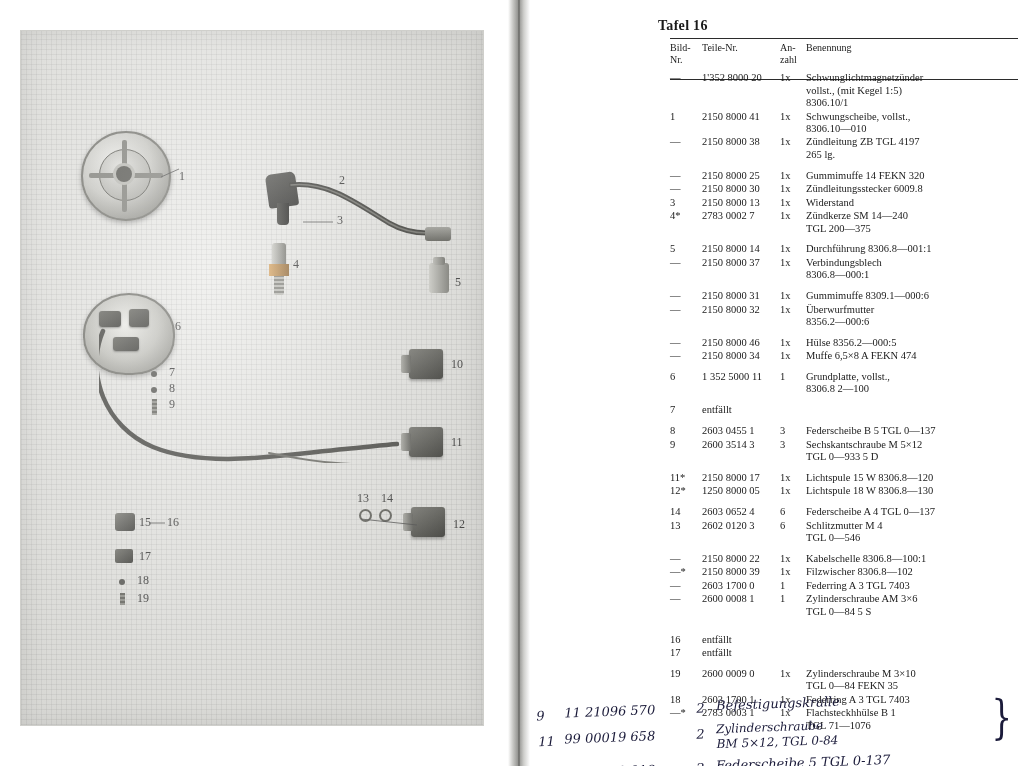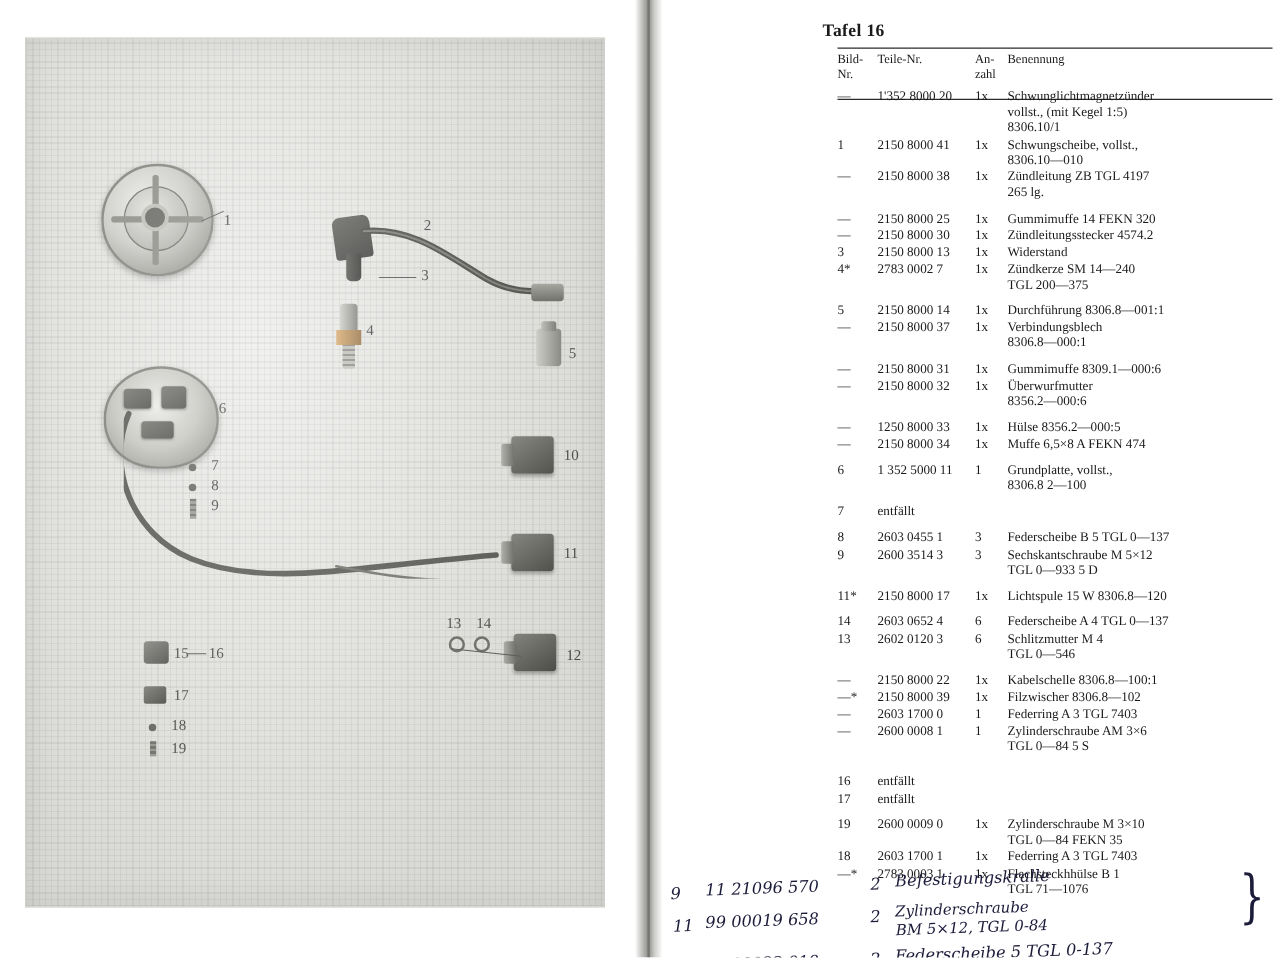--- a/index.html
+++ b/index.html
@@ -427,21 +427,21 @@
           <tr>
             <td class="c-bild">—</td>
             <td class="c-teil">2150 8000 25</td>
             <td class="c-anz">1x</td>
             <td class="c-ben">Gummimuffe 14 FEKN 320</td>
           </tr>
           <tr>
             <td class="c-bild">—</td>
             <td class="c-teil">2150 8000 30</td>
             <td class="c-anz">1x</td>
-            <td class="c-ben">Zündleitungsstecker 4574.2</td>
+            <td class="c-ben">Zündleitungsstecker 6009.8</td>
           </tr>
           <tr>
             <td class="c-bild">3</td>
             <td class="c-teil">2150 8000 13</td>
             <td class="c-anz">1x</td>
             <td class="c-ben">Widerstand</td>
           </tr>
           <tr>
             <td class="c-bild">4*</td>
             <td class="c-teil">2783 0002 7</td>
@@ -479,21 +479,21 @@
             <td class="c-teil">2150 8000 32</td>
             <td class="c-anz">1x</td>
             <td class="c-ben">Überwurfmutter
 8356.2—000:6</td>
           </tr>
           <tr class="spacer">
             <td colspan="4"></td>
           </tr>
           <tr>
             <td class="c-bild">—</td>
-            <td class="c-teil">1250 8000 33</td>
+            <td class="c-teil">2150 8000 46</td>
             <td class="c-anz">1x</td>
             <td class="c-ben">Hülse 8356.2—000:5</td>
           </tr>
           <tr>
             <td class="c-bild">—</td>
             <td class="c-teil">2150 8000 34</td>
             <td class="c-anz">1x</td>
             <td class="c-ben">Muffe  6,5×8 A FEKN 474</td>
           </tr>
           <tr class="spacer">
@@ -532,20 +532,26 @@
 TGL 0—933 5 D</td>
           </tr>
           <tr class="spacer">
             <td colspan="4"></td>
           </tr>
           <tr>
             <td class="c-bild">11*</td>
             <td class="c-teil">2150 8000 17</td>
             <td class="c-anz">1x</td>
             <td class="c-ben">Lichtspule 15 W 8306.8—120</td>
+          </tr>
+          <tr>
+            <td class="c-bild">12*</td>
+            <td class="c-teil">1250 8000 05</td>
+            <td class="c-anz">1x</td>
+            <td class="c-ben">Lichtspule 18 W 8306.8—130</td>
           </tr>
           <tr class="spacer">
             <td colspan="4"></td>
           </tr>
           <tr>
             <td class="c-bild">14</td>
             <td class="c-teil">2603 0652 4</td>
             <td class="c-anz">6</td>
             <td class="c-ben">Federscheibe A 4 TGL 0—137</td>
           </tr>

